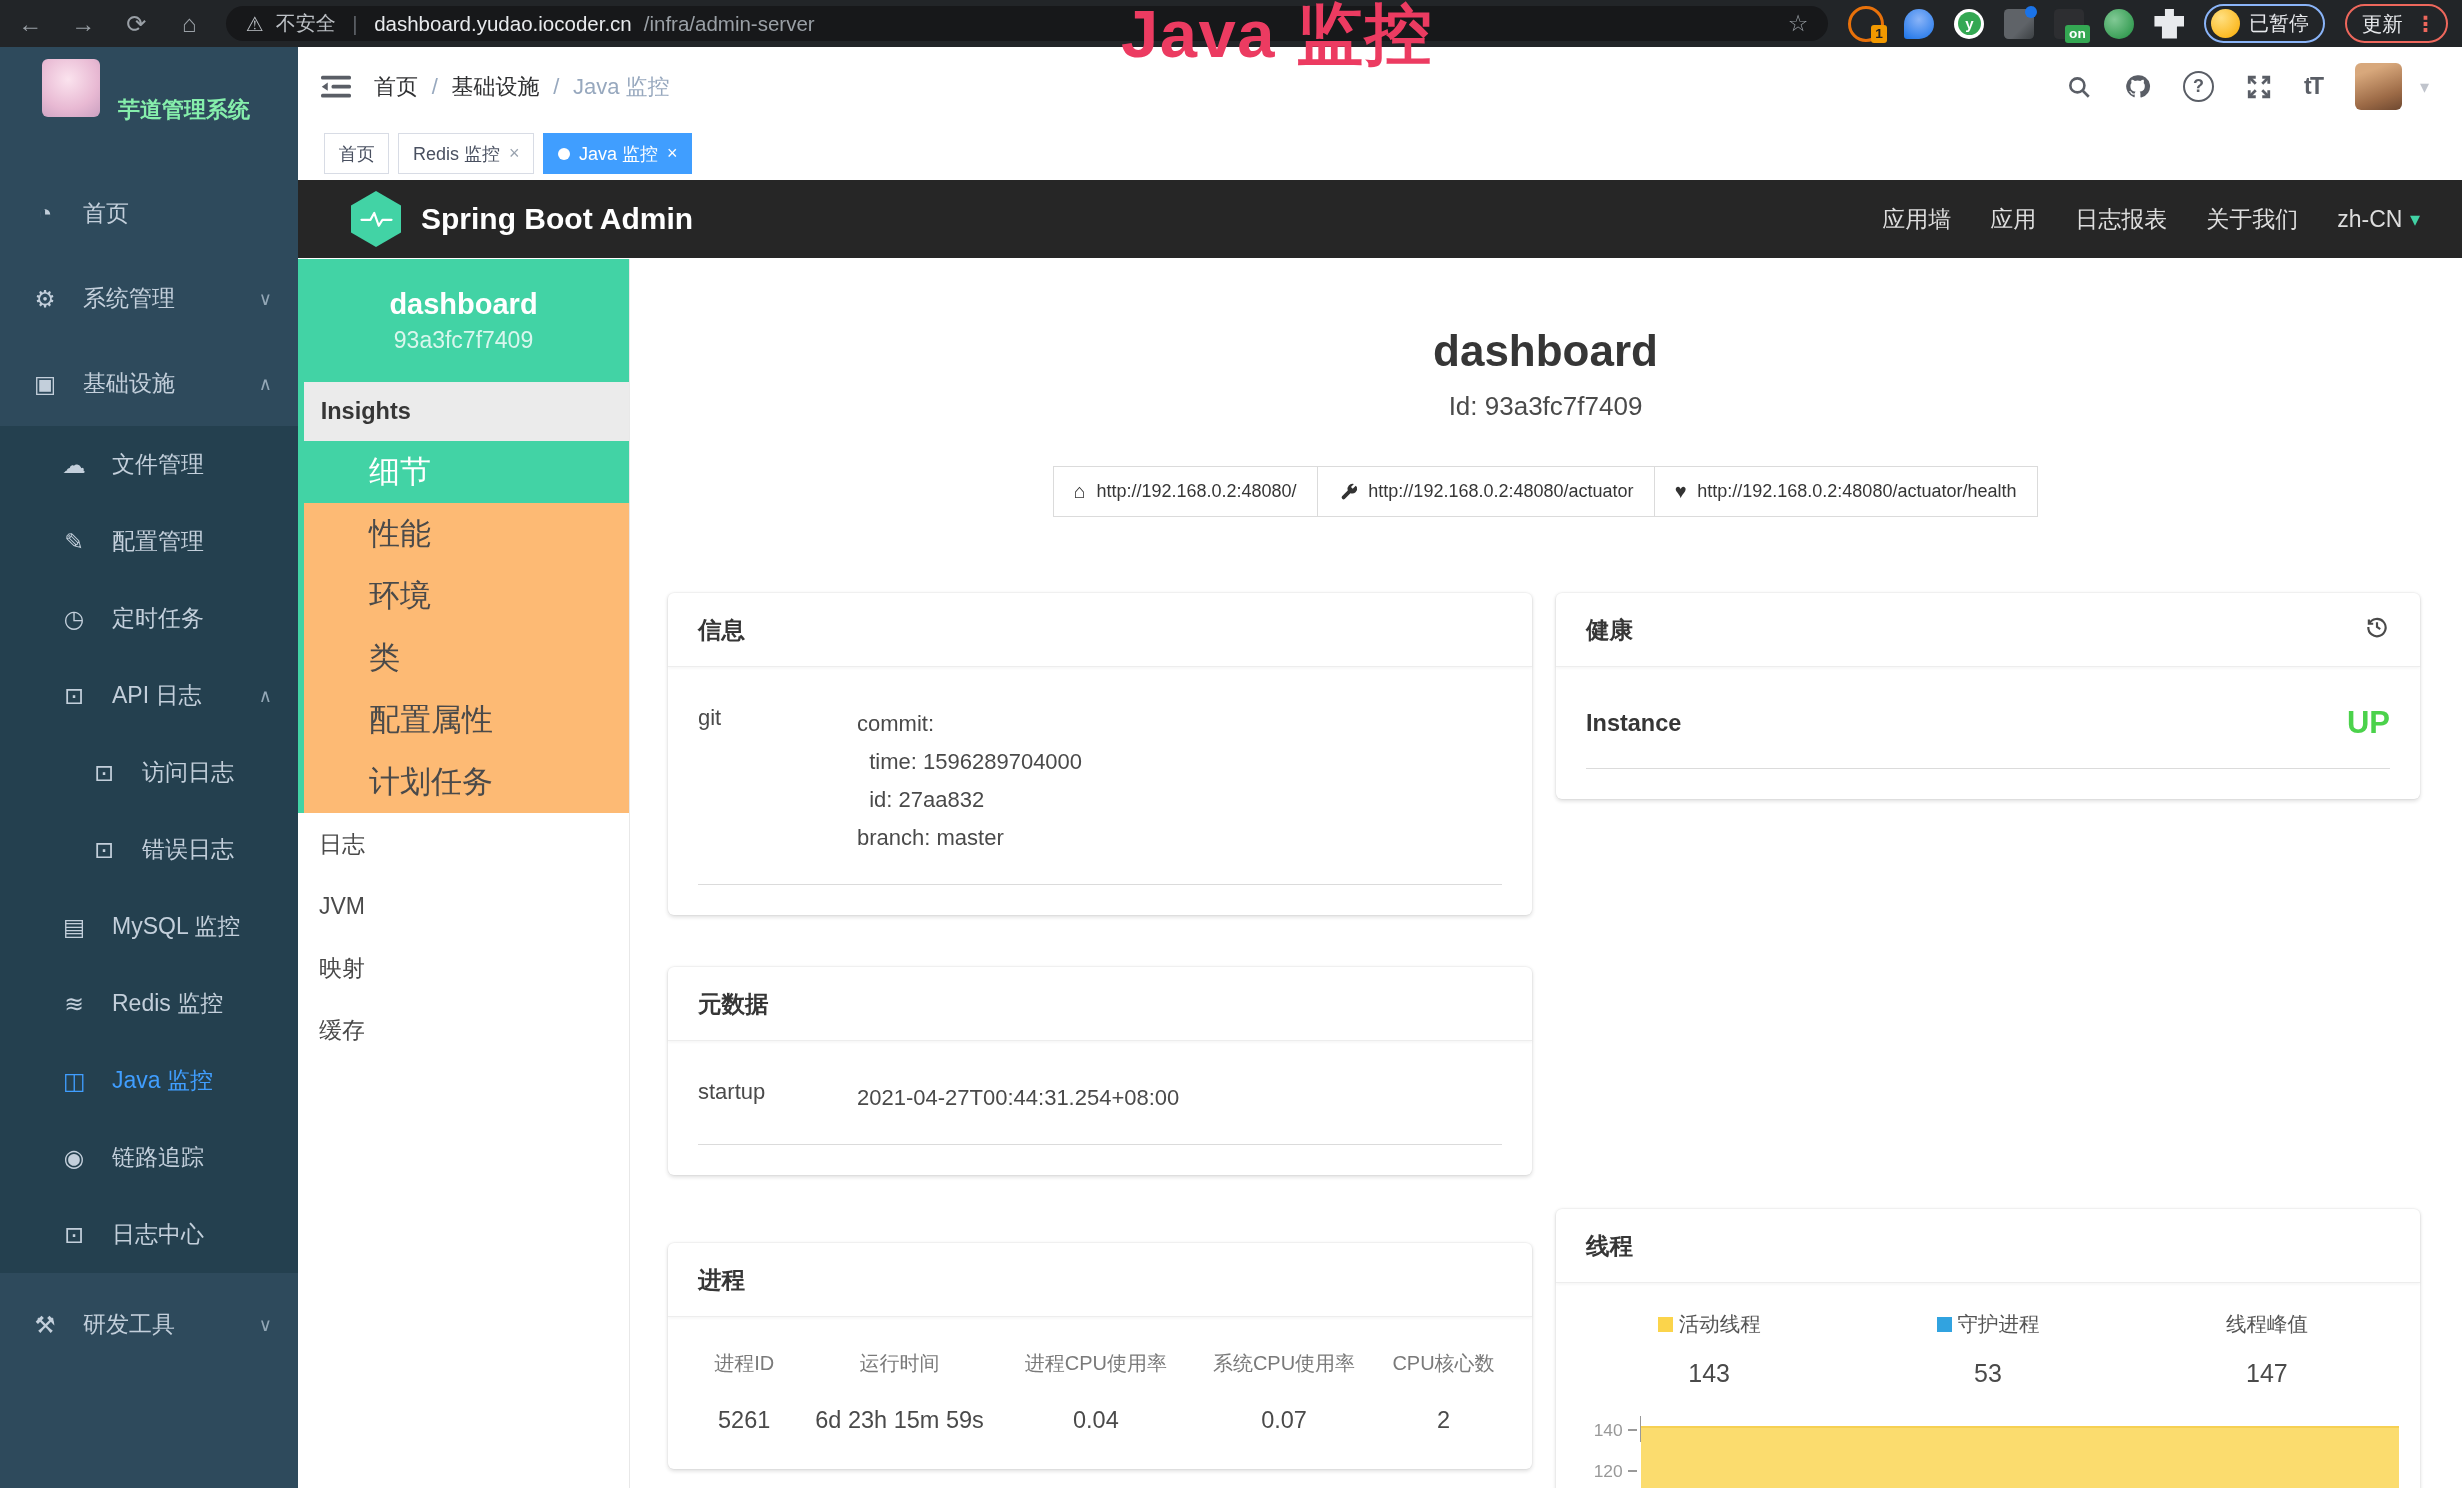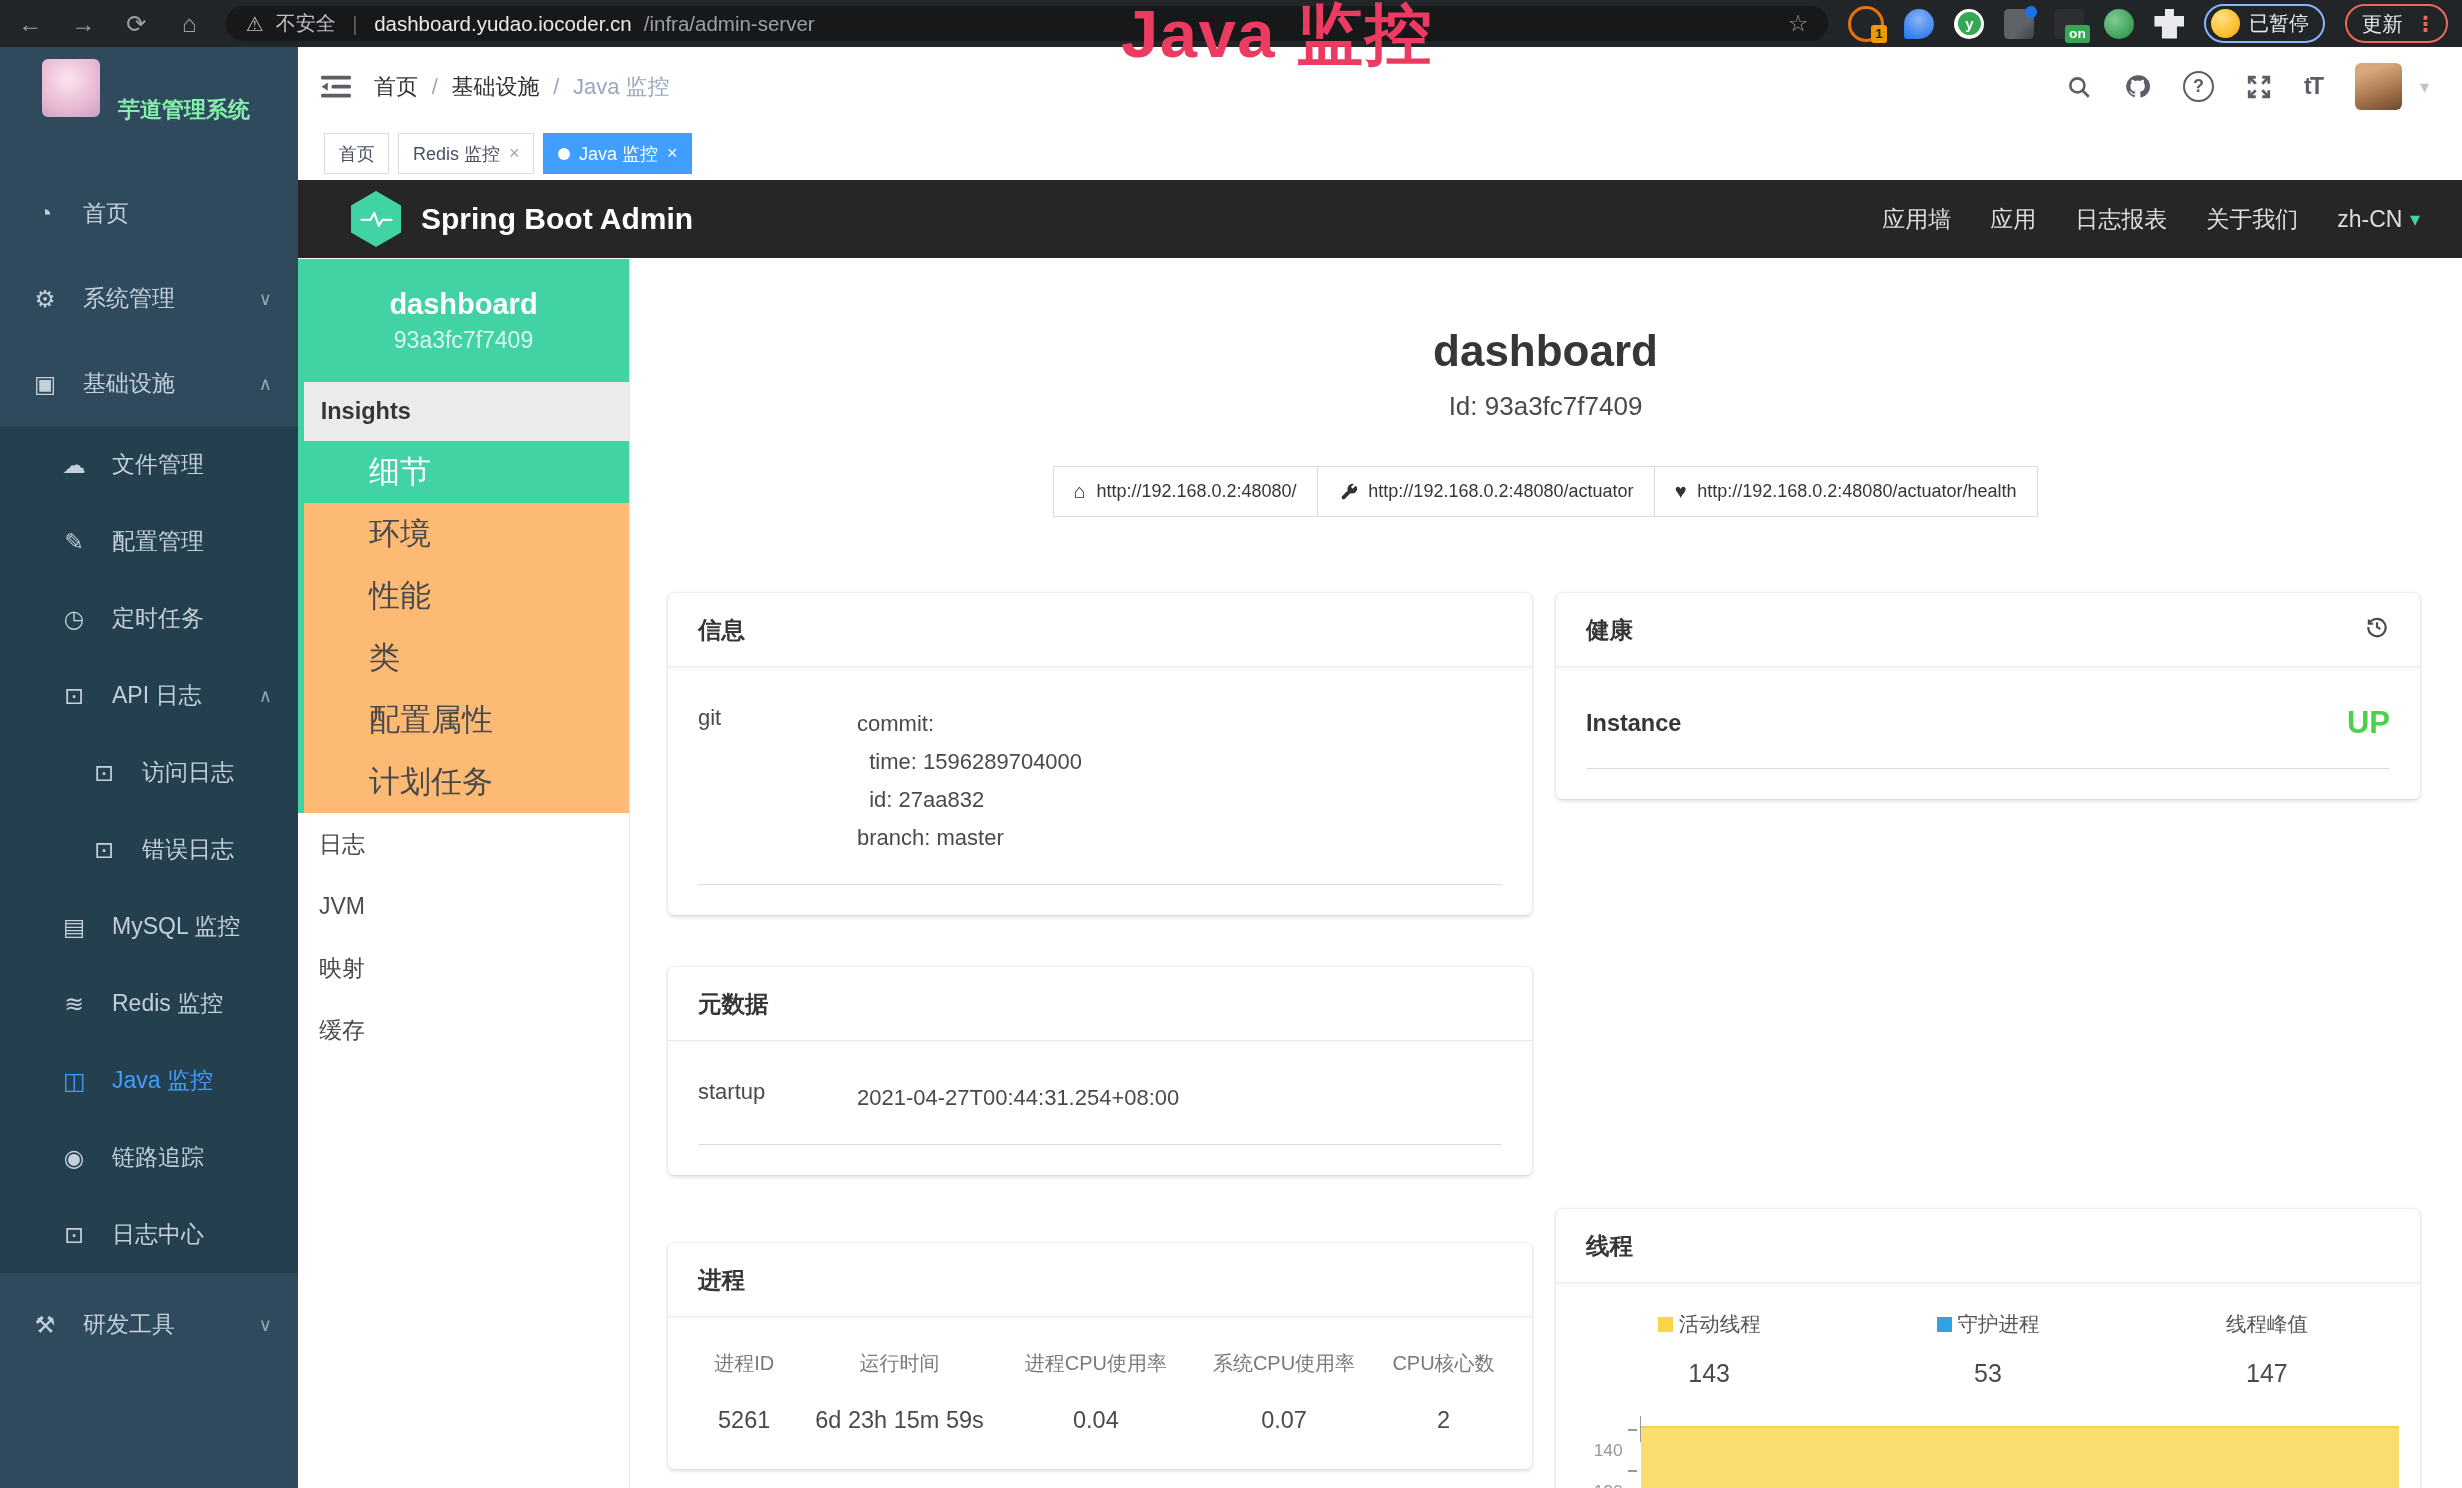--- a/index.html
+++ b/index.html
@@ -122,21 +122,21 @@
   .ptable{display:grid;grid-template-columns:13% 25% 23% 23% 16%;row-gap:30px;text-align:center;}
   .pth{font-size:20px;color:#7a7a7a;}
   .ptd{font-size:23.5px;color:#4a4a4a;}
   .threads-body{padding:27px 13.7px 0 13.7px;}
   .tlegend{display:flex;text-align:center;}
   .tleg-item{flex:1;}
   .tleg-name{display:inline-flex;align-items:center;gap:6px;font-size:20.5px;color:#555;}
   .tleg-sq{width:15px;height:15px;display:inline-block;}
   .tleg-val{font-size:25px;color:#4a4a4a;margin-top:21px;}
   .tchart{position:relative;height:250px;margin-top:23px;}
-  .ytick{position:absolute;width:53px;text-align:right;font-size:17.4px;color:#999;margin-top:20px;}
+  .ytick{position:absolute;width:53px;text-align:right;font-size:17.4px;color:#999;}
   .ytickmark{position:absolute;left:58px;width:9px;height:1.5px;background:#999;}
   .yaxis{position:absolute;left:70px;top:4.6px;width:1.5px;height:26px;background:#999;}
   .area-yellow{position:absolute;left:71px;right:7.6px;top:15px;bottom:-7.6px;background:#fbdc6e;border-top:2.3px solid #f6d052;}
 </style>
 </head>
 <body>
 
 <div class="stage">
 
   <div class="browser">
@@ -328,22 +328,22 @@
   </div>
 
   <div class="sba-side">
     <div class="sba-app">
       <span class="aname">dashboard</span>
       <span class="aid">93a3fc7f7409</span>
     </div>
     <div class="sba-section">
       <div class="sec-head">Insights</div>
       <div class="sec-item active">细节</div>
+      <div class="sec-item">性能</div>
       <div class="sec-item">环境</div>
-      <div class="sec-item">性能</div>
       <div class="sec-item">类</div>
       <div class="sec-item">配置属性</div>
       <div class="sec-item">计划任务</div>
     </div>
     <div class="side-item">日志</div>
     <div class="side-item">JVM</div>
     <div class="side-item">映射</div>
     <div class="side-item">缓存</div>
   </div>
 

